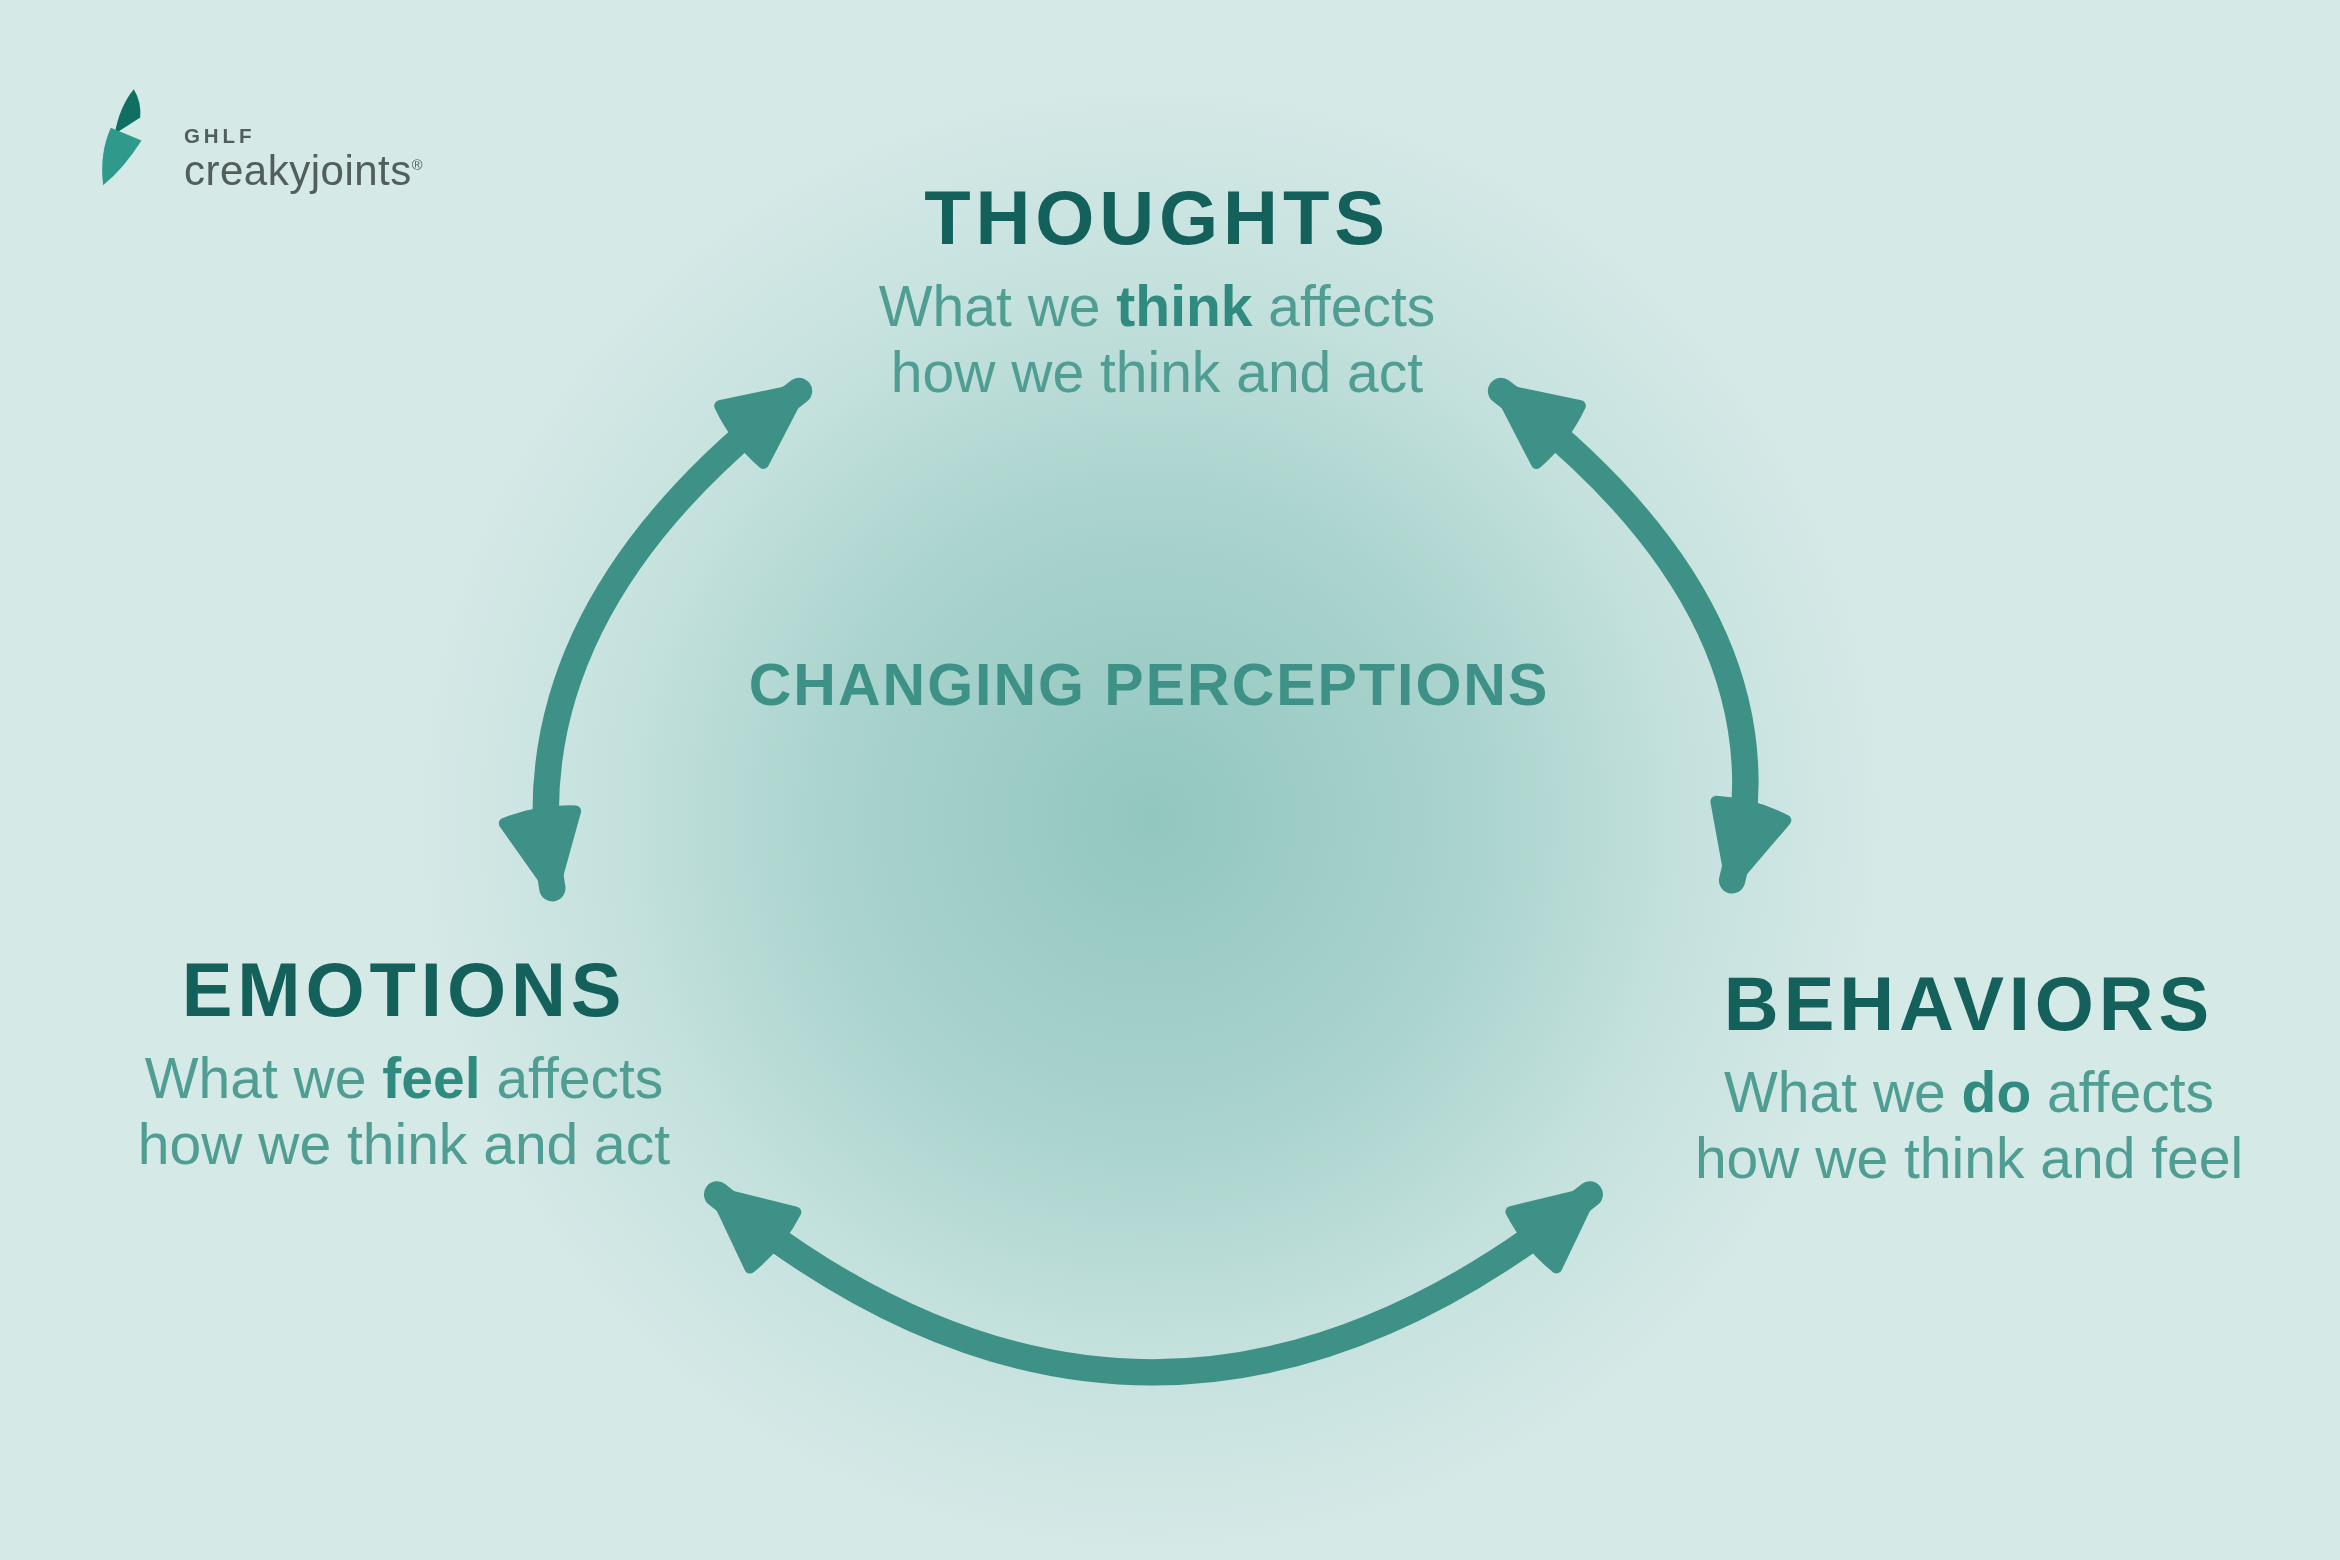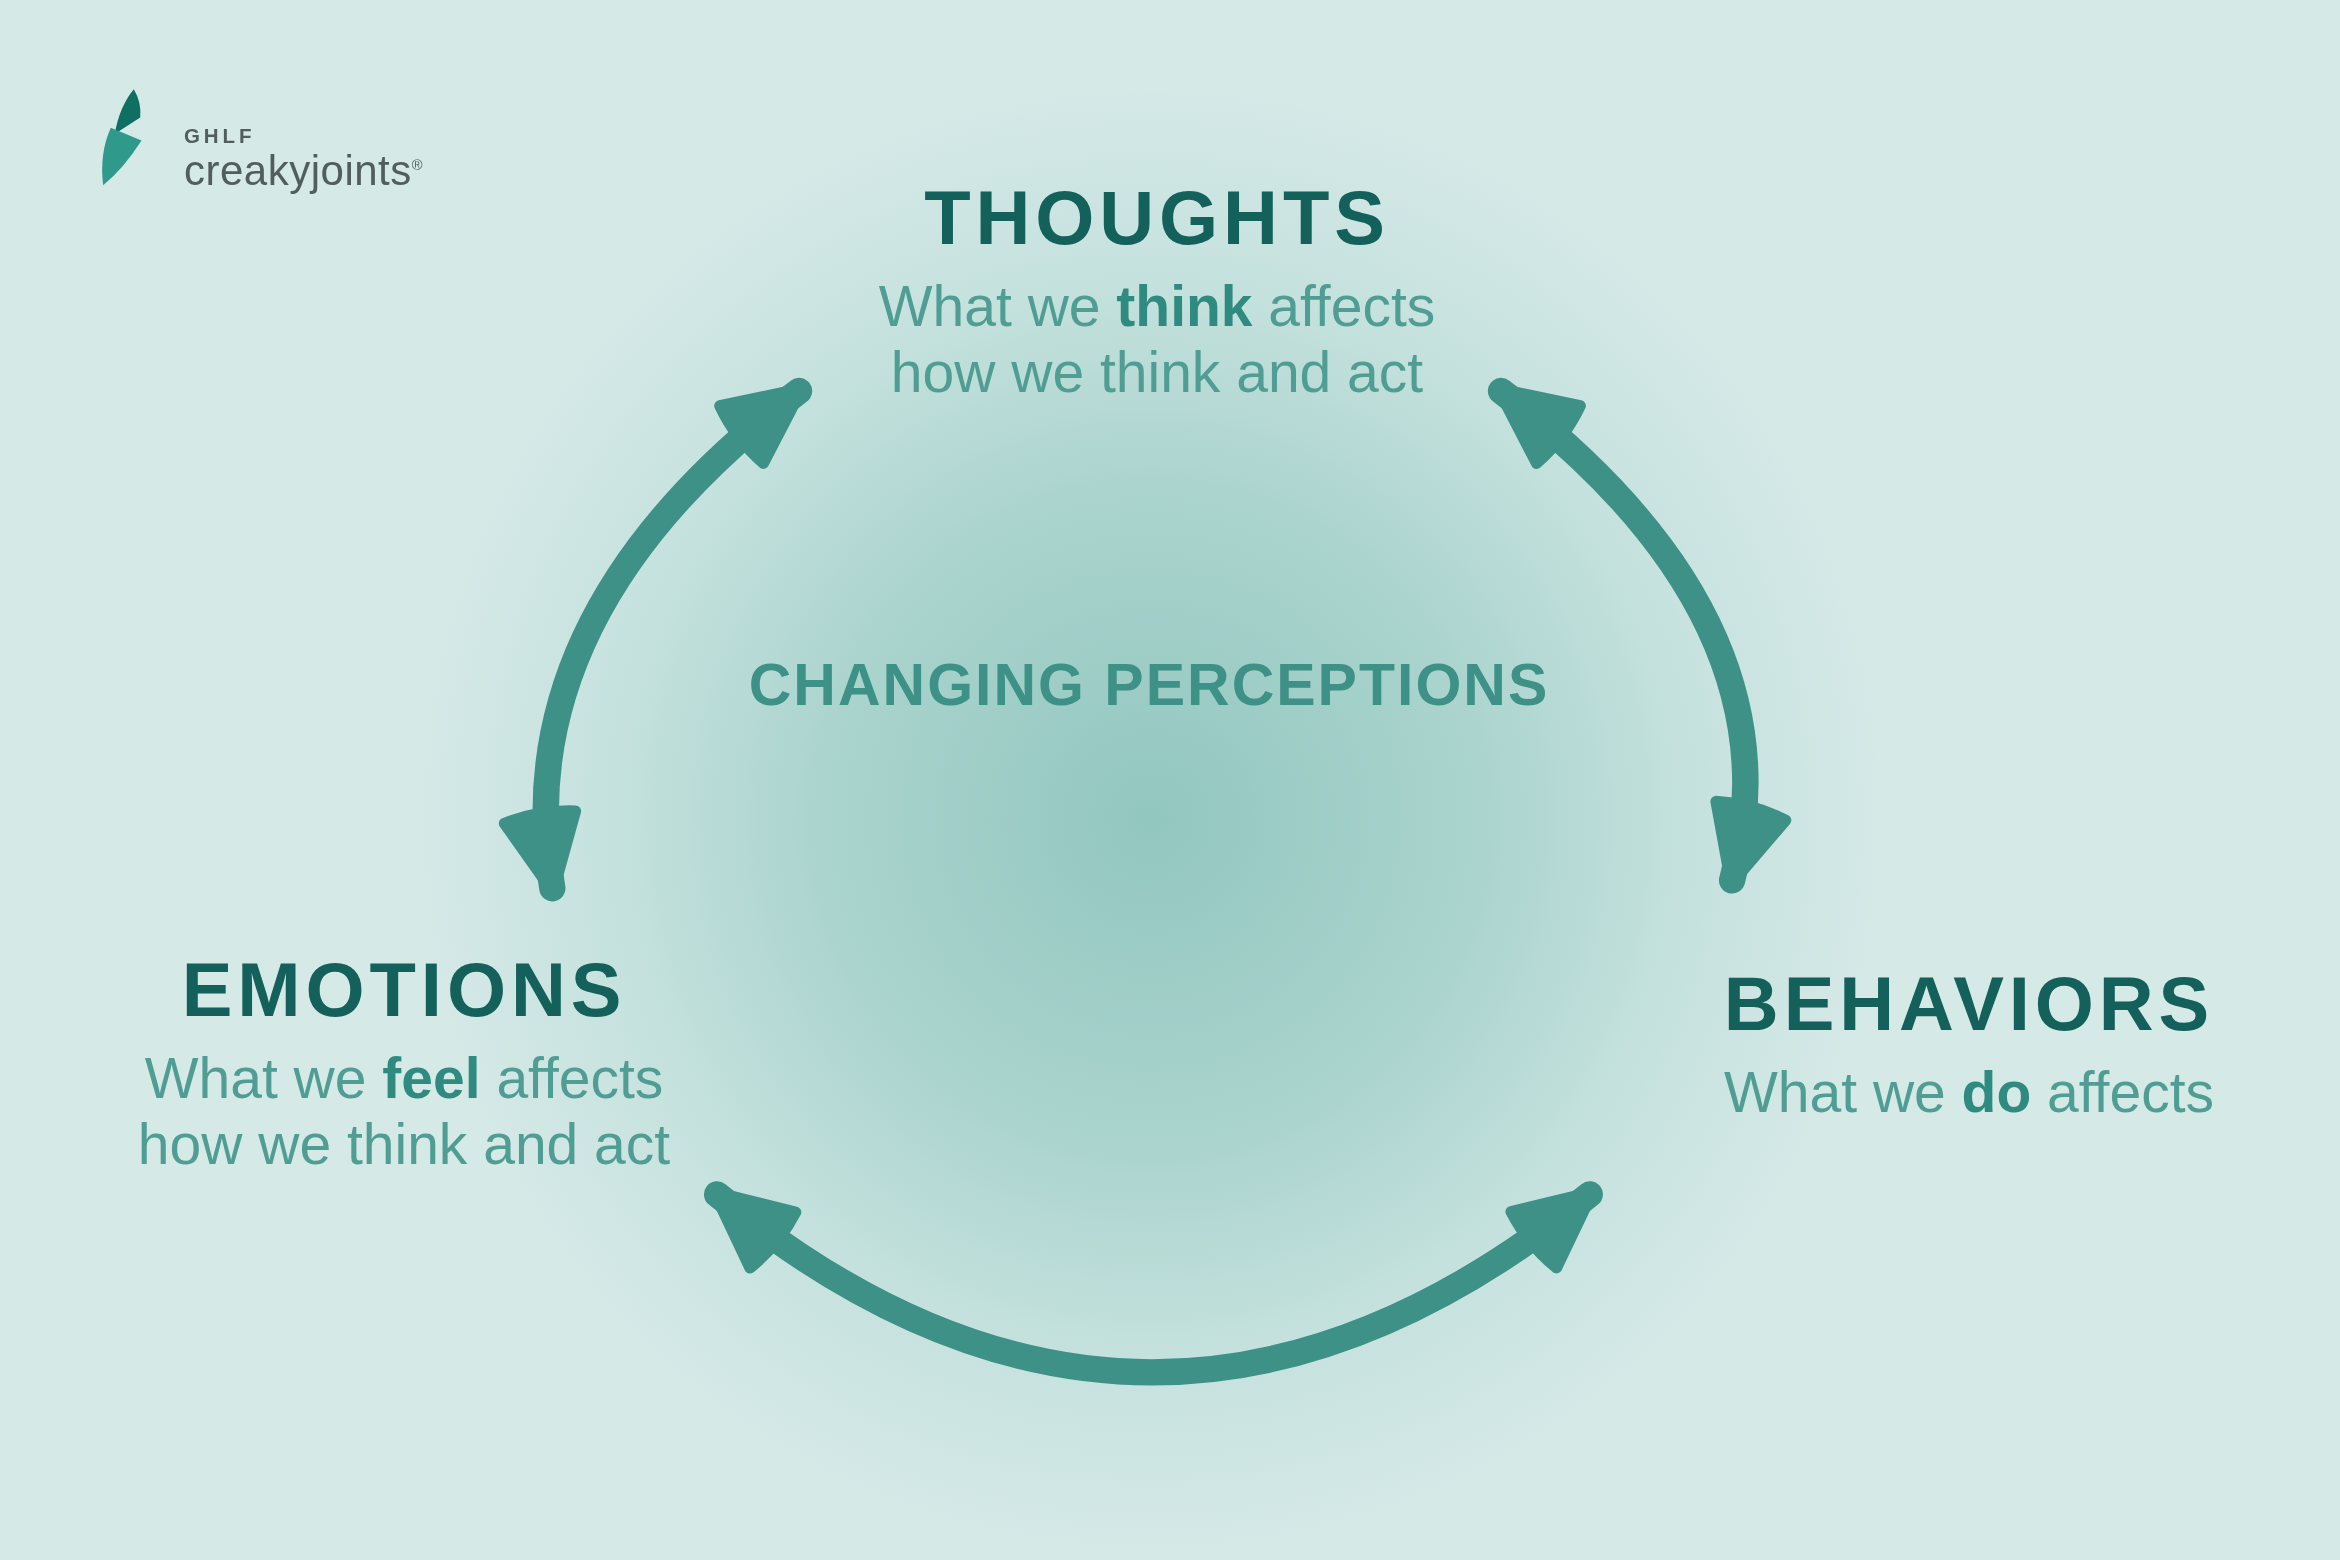--- a/index.html
+++ b/index.html
@@ -96,19 +96,20 @@
   <p class="node-sub">
     <span>What we </span><strong>feel</strong><span> affects</span><br>
     <span>how we think and act</span>
   </p>
 </section>
 
 <section class="node" id="node-behaviors">
   <h2 class="node-title">BEHAVIORS</h2>
   <p class="node-sub">
     <span>What we </span><strong>do</strong><span> affects</span><br>
+    <span>how we think and feel</span>
   </p>
 </section>
 
 <div class="center">
   <div class="tagline">CHANGING PERCEPTIONS</div>
 </div>
 
 
 </body></html>

